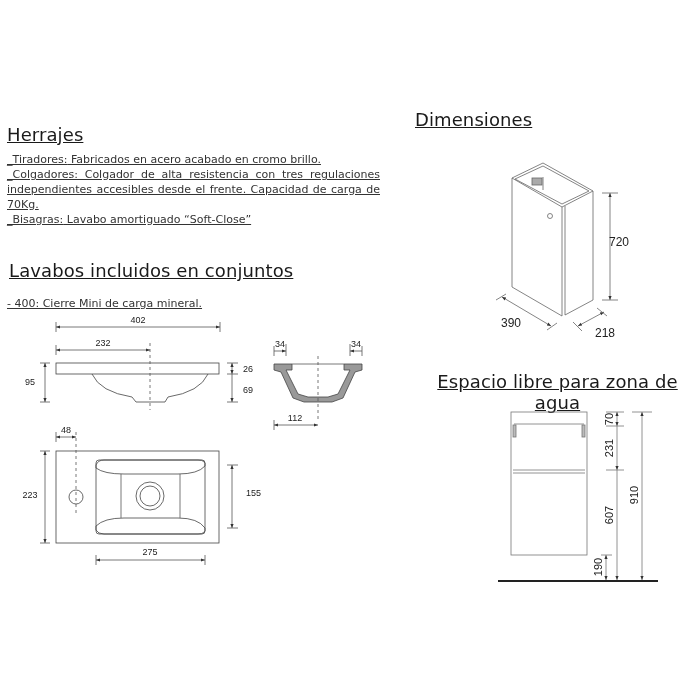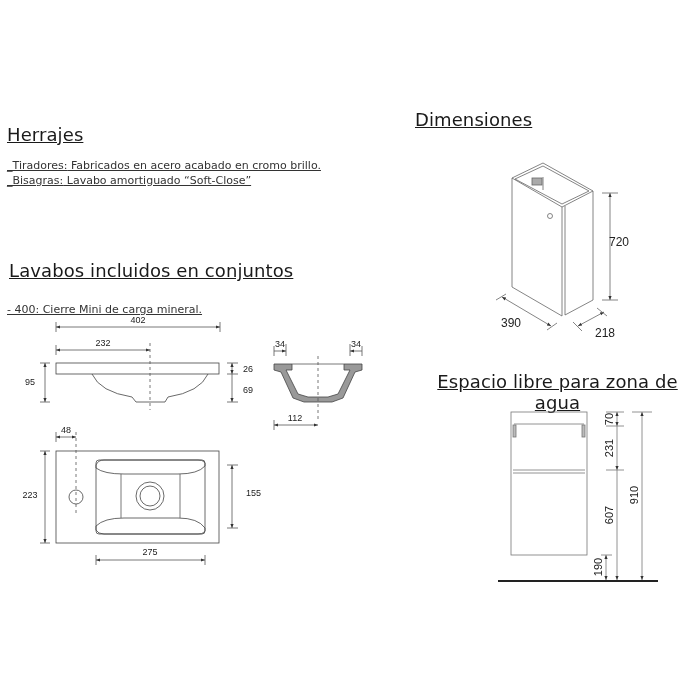--- a/index.html
+++ b/index.html
@@ -1,30 +1,31 @@
 <!DOCTYPE html>
 <html><head>
 <meta charset="utf-8">
 <style>
   html, body { margin:0; padding:0; background:#ffffff; }
   body { width:700px; height:700px; position:relative; overflow:hidden;
          font-family:"DejaVu Sans", sans-serif; color:#1a1a1a; }
   .abs { position:absolute;text-decoration:underline; }
   h2 { margin:0; font-weight:normal; font-size:18px; letter-spacing:0.1px; color:#1a1a1a; }
-  .para { font-size:11px; line-height:15px; color:#333; text-align:justify;margin-top:6px; }
+  .para { font-size:11px; line-height:15px; color:#333; text-align:justify; }
   .para u { text-decoration:underline; }
   svg text { font-family:"Liberation Sans", sans-serif; fill:#222; }
   svg { position:absolute; left:0; top:0; }
 </style>
 </head>
 <body>
 
 <h2 class="abs" style="left:7px;top:124px;">Herrajes</h2>
 <div class="abs para" style="left:7px;top:152px;width:373px;">
   <div><u>_Tiradores:</u><span> Fabricados en acero acabado en cromo brillo.</span></div>
+  <div><u>_Colgadores:</u><span> Colgador de alta resistencia con tres regulaciones independientes accesibles desde el frente. Capacidad de carga de 70Kg.</span></div>
   <div><u>_Bisagras:</u><span> Lavabo amortiguado “Soft-Close”</span></div>
 </div>
 
 <h2 class="abs" style="left:9px;top:260px;">Lavabos incluidos en conjuntos</h2>
 <div class="abs para" style="left:7px;top:296px;">- 400: Cierre Mini de carga mineral.</div>
 
 <h2 class="abs" style="left:415px;top:109px;">Dimensiones</h2>
 
 <h2 class="abs" style="left:415px;top:371px;text-align:center;">Espacio libre para zona de agua</h2>
 

